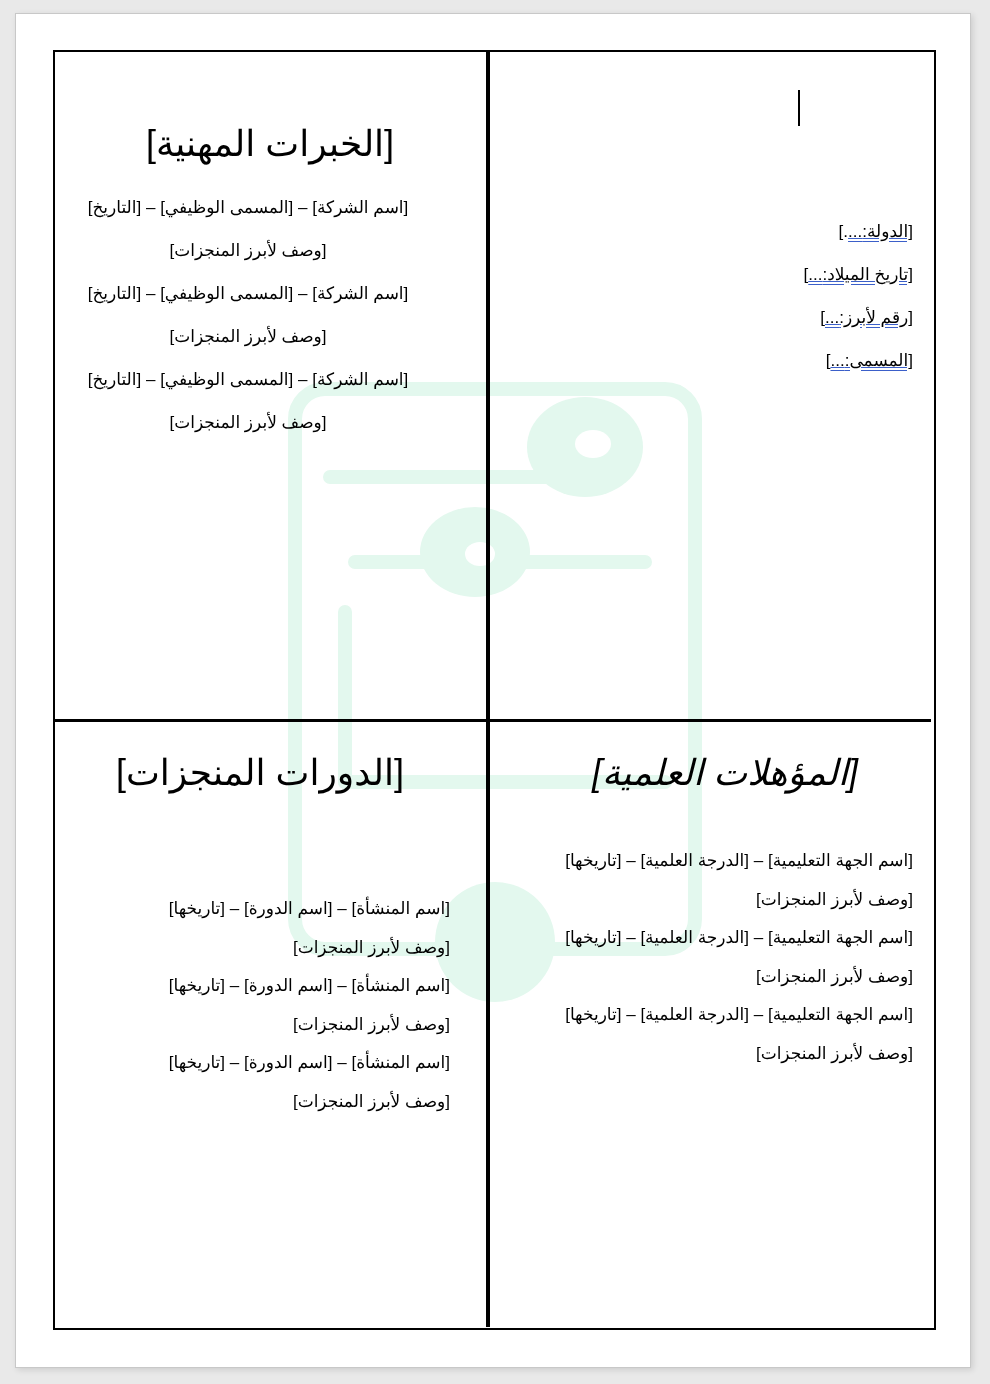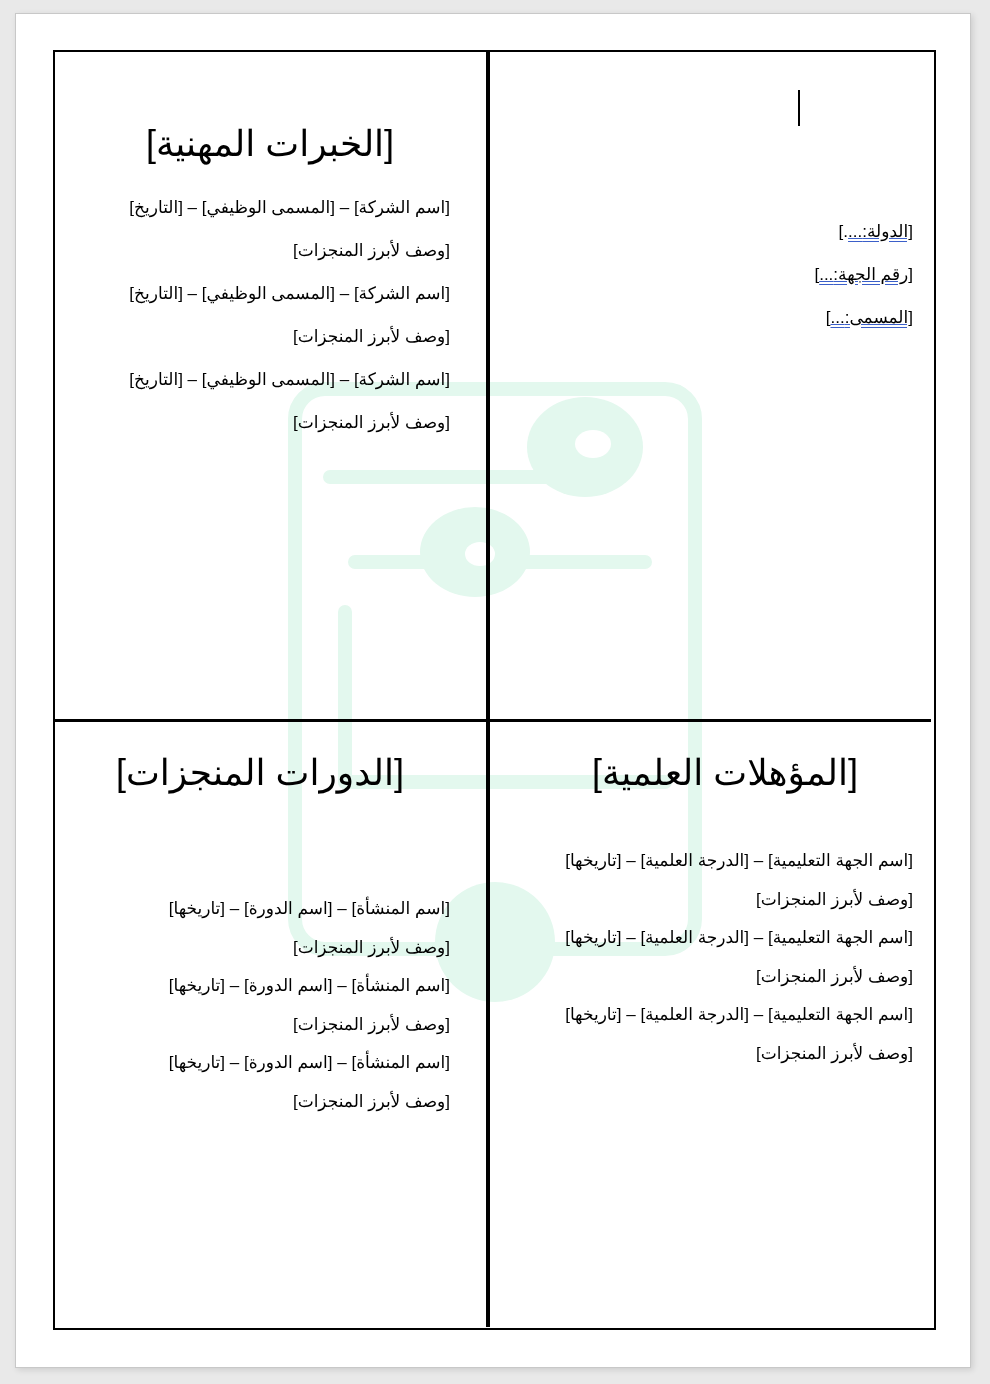--- a/index.html
+++ b/index.html
@@ -42,37 +42,38 @@
 
 <div class="frame"></div>
 <div class="vline"></div>
 <div class="hline"></div>
 
 <div class="cell" style="left:560px; top:90px; width:240px;">
   <span class="cursor"></span>
 </div>
 <div class="cell" style="right:77px; top:197px; width:300px;">
   <div class="line" style="height:43px;margin-top:24px;"><span class="ul">[الدولة:</span><span class="ul">...</span><span>.]</span></div>
-  <div class="line" style="height:43px;"><span class="ul">[رقم الجهة:</span><span class="ul">...</span><span>]</span></div>
+  <div class="line" style="height:43px;"><span class="ul">[تاريخ الميلاد:</span><span class="ul">...</span><span>]</span></div>
+  <div class="line" style="height:43px;"><span class="ul">[رقم لأبرز:</span><span class="ul">...</span><span>]</span></div>
   <div class="line" style="height:43px;"><span class="ul">[المسمى:</span><span class="ul">...</span><span>]</span></div>
 </div>
 
 <div class="cell" style="left:130px; top:90px; width:280px; text-align:center;margin-top:33px;">
   <span class="heading">[الخبرات المهنية]</span>
 </div>
-<div class="cell" style="right:540px; top:197px; width:380px;">
+<div class="cell" style="right:552px; top:197px; width:380px;text-align:center;">
   <div class="line" style="height:43px;">[اسم الشركة] – [المسمى الوظيفي] – [التاريخ]</div>
   <div class="line" style="height:43px;">[وصف لأبرز المنجزات]</div>
   <div class="line" style="height:43px;">[اسم الشركة] – [المسمى الوظيفي] – [التاريخ]</div>
   <div class="line" style="height:43px;">[وصف لأبرز المنجزات]</div>
   <div class="line" style="height:43px;">[اسم الشركة] – [المسمى الوظيفي] – [التاريخ]</div>
   <div class="line" style="height:43px;">[وصف لأبرز المنجزات]</div>
 </div>
 
-<div class="cell" style="left:580px; top:752px; width:290px; text-align:center;">
+<div class="cell" style="left:580px; top:752px; width:290px; text-align:center;font-style:italic;">
   <span class="heading">[المؤهلات العلمية]</span>
 </div>
 <div class="cell" style="right:77px; top:850px; width:380px;">
   <div class="line" style="height:38.5px;">[اسم الجهة التعليمية] – [الدرجة العلمية] – [تاريخها]</div>
   <div class="line" style="height:38.5px;">[وصف لأبرز المنجزات]</div>
   <div class="line" style="height:38.5px;">[اسم الجهة التعليمية] – [الدرجة العلمية] – [تاريخها]</div>
   <div class="line" style="height:38.5px;">[وصف لأبرز المنجزات]</div>
   <div class="line" style="height:38.5px;">[اسم الجهة التعليمية] – [الدرجة العلمية] – [تاريخها]</div>
   <div class="line" style="height:38.5px;">[وصف لأبرز المنجزات]</div>
 </div>

